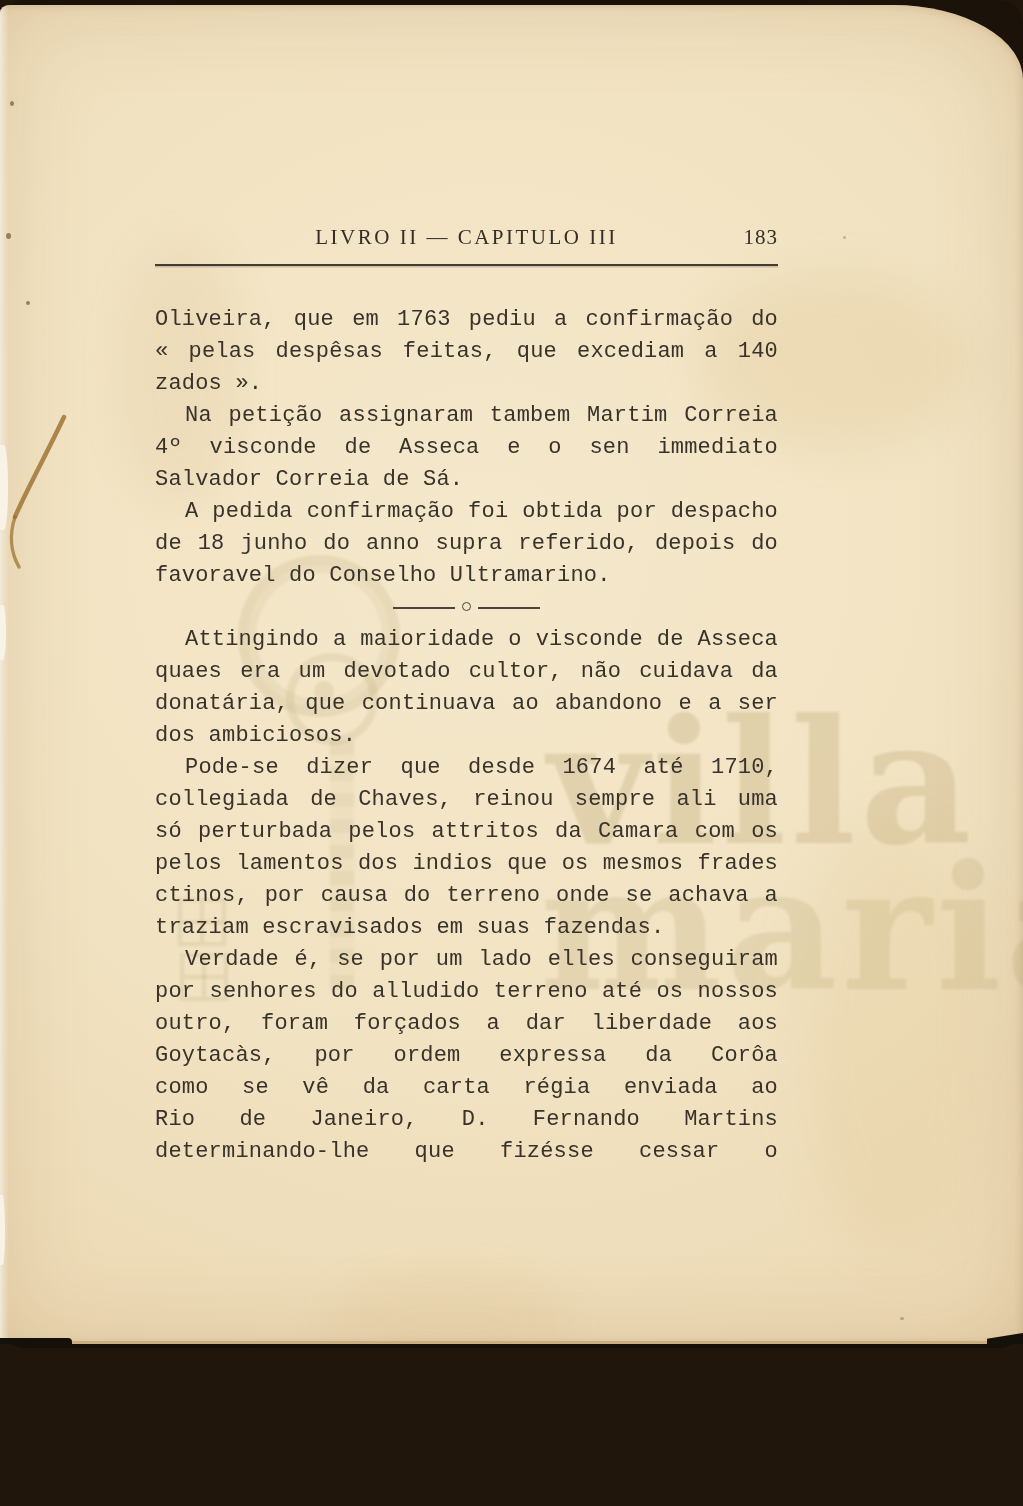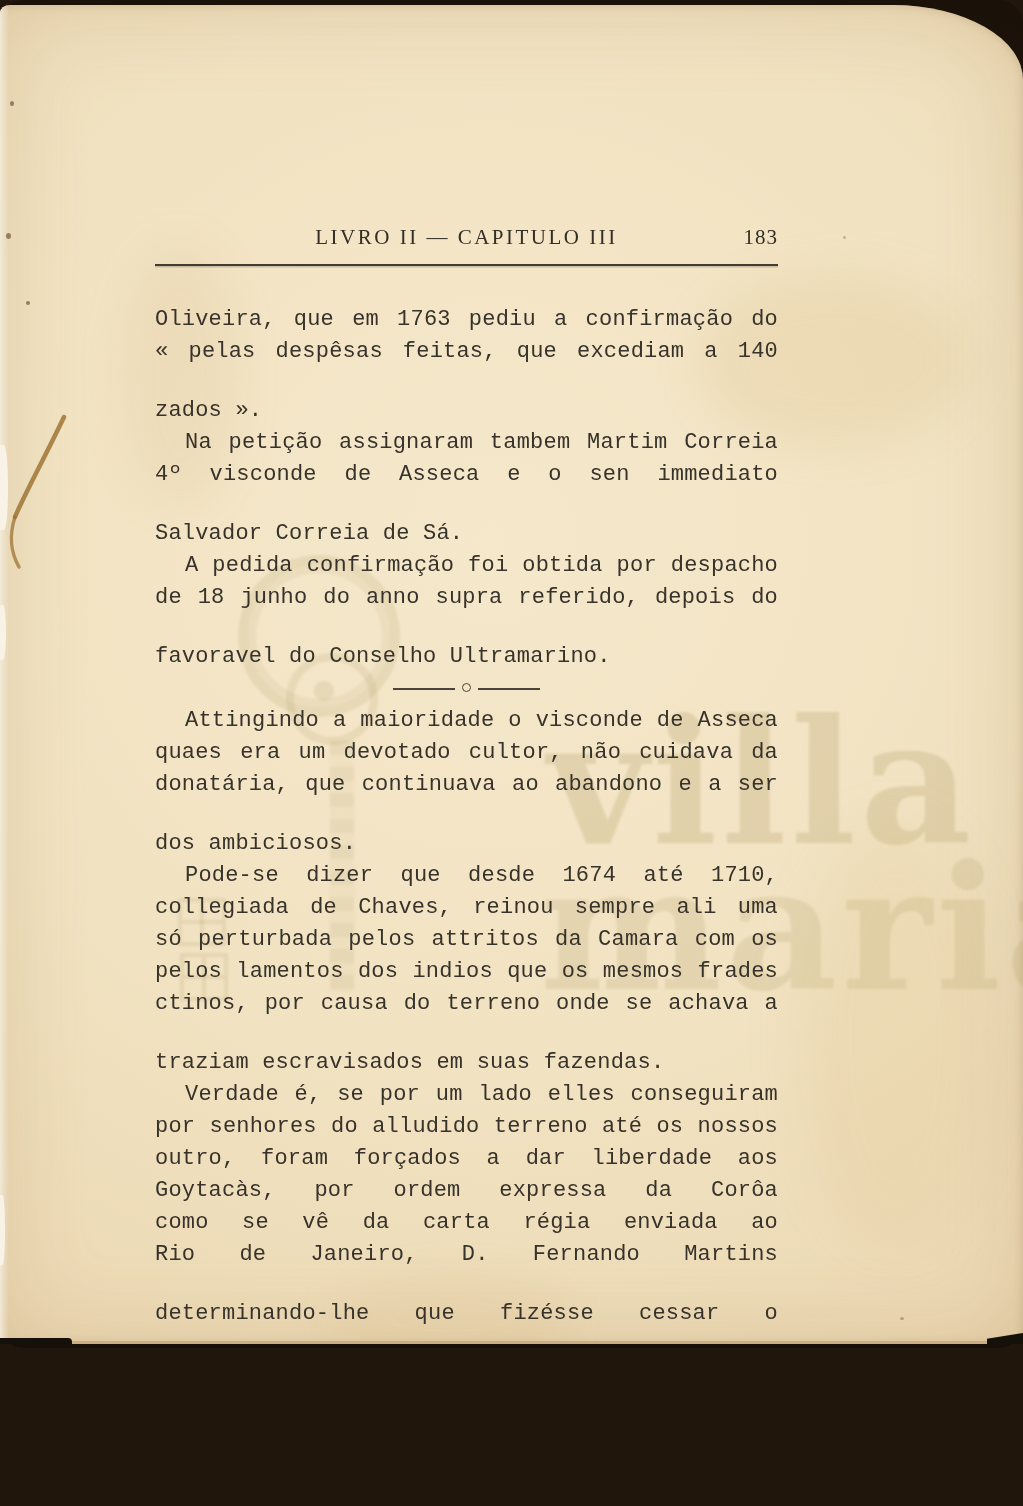--- a/index.html
+++ b/index.html
@@ -107,21 +107,21 @@
     font-size: 22px;
     letter-spacing: .2px;
   }
   .para { margin: 0; font-family: Liberation Mono, monospace; }
   .line {
     height: 32px; line-height: 32px;
     overflow: hidden;
     text-align: justify; text-align-last: justify;
     white-space: normal;
   }
-  .line.last { text-align-last: left; margin-top: 27px; }
+  .line.last { text-align-last: left; }
   .line.indent { text-indent: 30px; }
 
   .divider {
     height: 32px;
     display: flex; align-items: center; justify-content: center; gap: 7px;
   }
   .divider .bar { width: 62px; height: 2px; background: #4a443a; }
   .divider .ring {
     width: 7px; height: 7px; border: 1.6px solid #4a443a;
     border-radius: 50%; background: transparent; margin-top: -4px;

